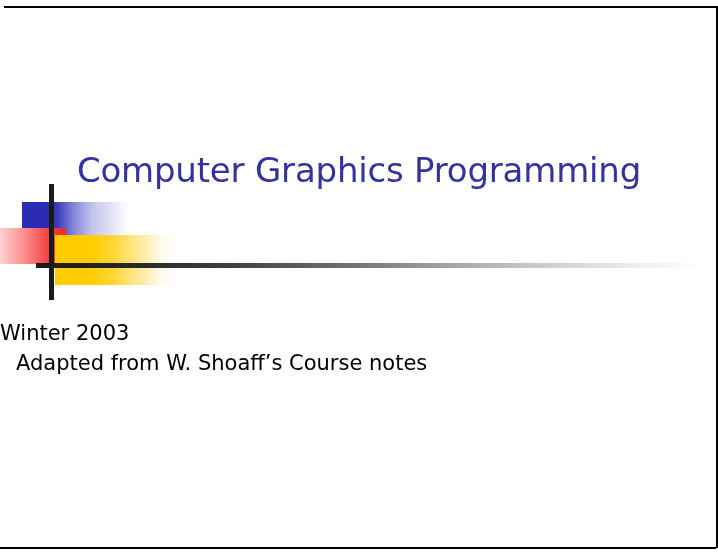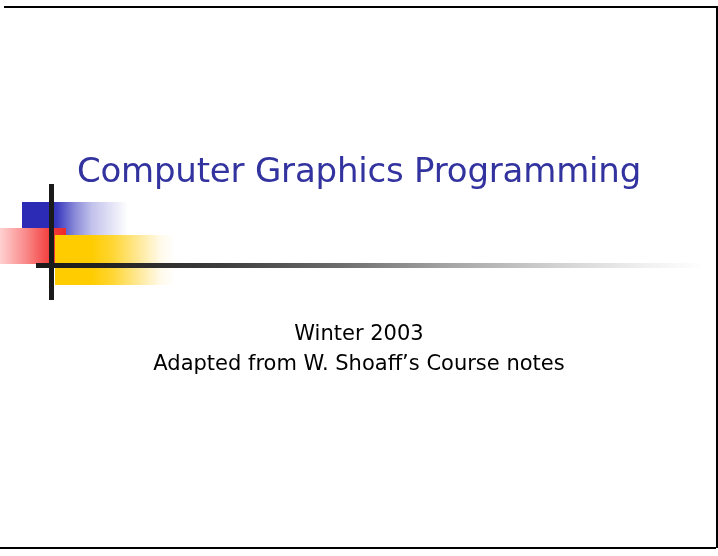--- a/index.html
+++ b/index.html
@@ -88,30 +88,29 @@
     line-height: 44px;
     letter-spacing: -0.2px;
     white-space: nowrap;
   }
 
   
   .subtitle-block {
     position: absolute;
     left: 0; top: 318px;
     width: 718px;
-    text-align: center;
   }
   .subtitle-line {
     color: #000000;
     font-size: 21px;
     font-weight: normal;
     line-height: 30px;
     white-space: nowrap;
   }
-  .subtitle-line.wide { font-size: 21px; }
+  .subtitle-line.wide { font-size: 21px; margin-left: 16px; }
 </style>
 </head>
 <body>
 
 <div id="slide">
 
   <div class="frame-line frame-top"></div>
   <div class="frame-line frame-right"></div>
   <div class="frame-line frame-bottom"></div>
 

